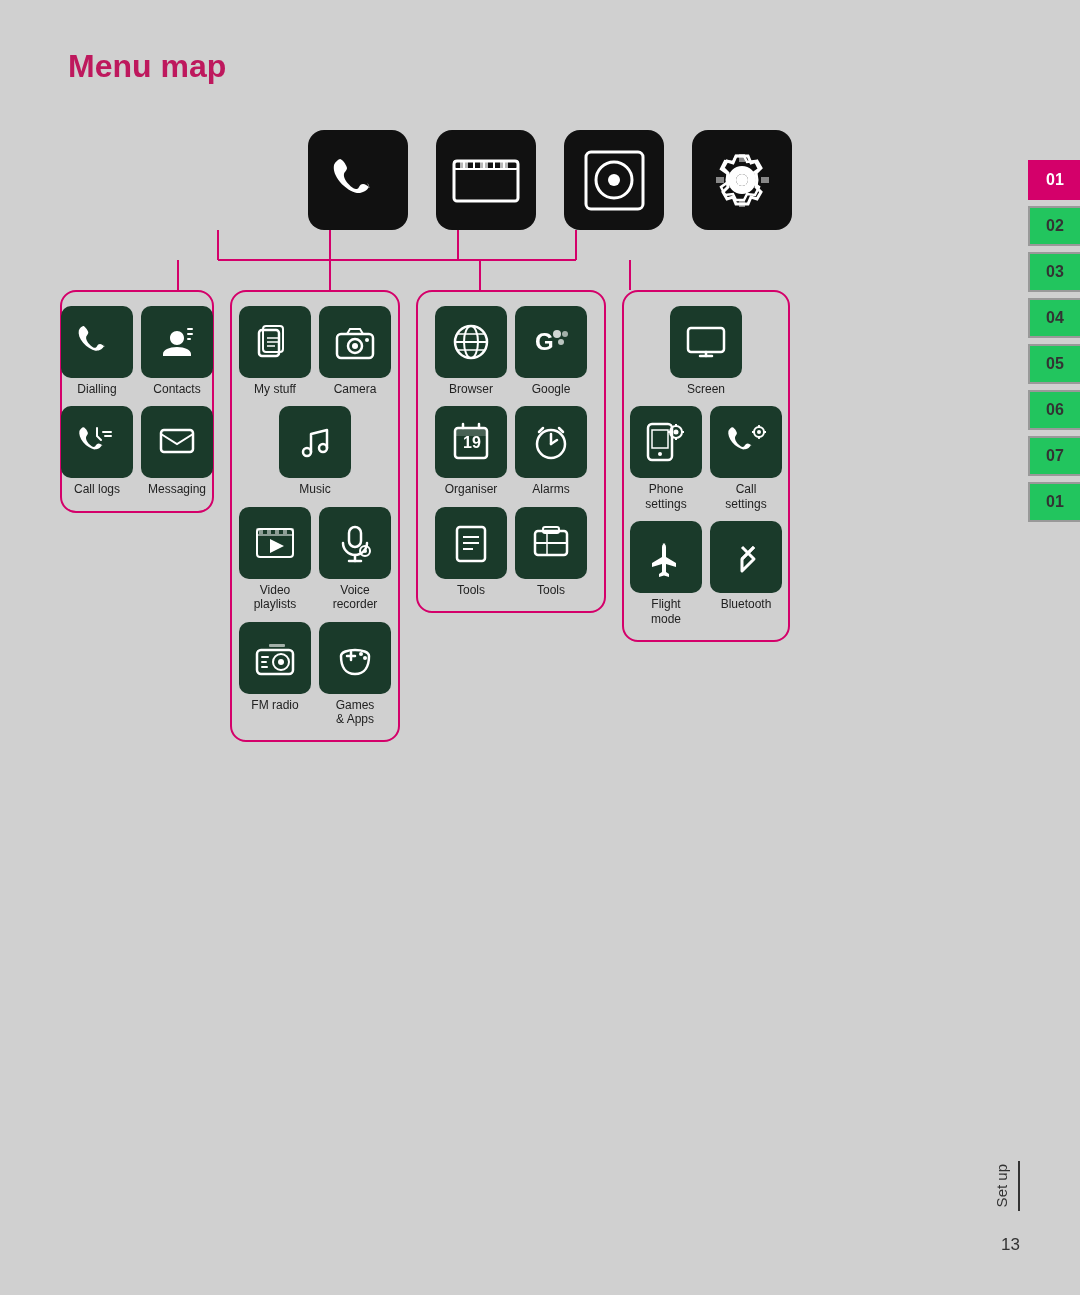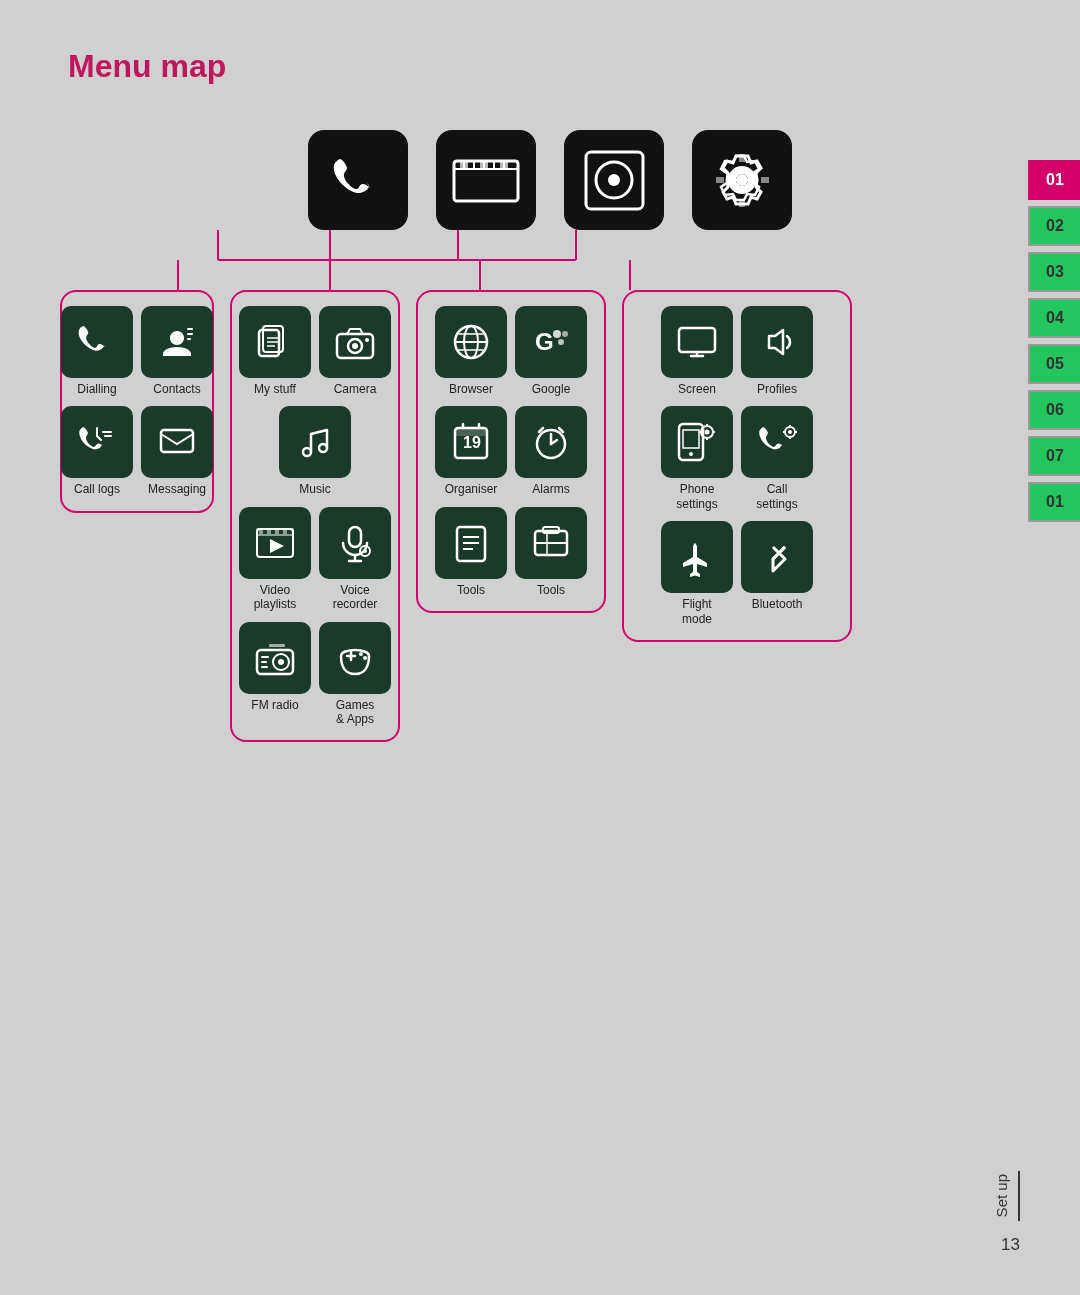--- a/index.html
+++ b/index.html
@@ -134,21 +134,21 @@
       display: flex;
       gap: 16px;
       align-items: flex-start;
       justify-content: flex-start;
     }
 
     
     .col1 { width: 154px; }
     .col2 { width: 170px; }
     .col3 { width: 190px; }
-    .col4 { width: 230px; }
+    .col4 { width: 168px; }
 
     .bottom-right-area {
       position: absolute;
       bottom: 40px;
       right: 60px;
       display: flex;
       flex-direction: column;
       align-items: flex-end;
     }
   </style>
@@ -166,21 +166,21 @@
   <div class="sidebar-num">06</div>
   <div class="sidebar-num">07</div>
   <div class="sidebar-num">01</div>
 </div>
 
 <div class="bottom-right-area">
   <div style="display:flex;align-items:center;gap:8px;">
     <span style="writing-mode:vertical-rl;font-size:15px;color:#333;transform:rotate(180deg);">Set up</span>
     <div style="width:2px;height:50px;background:#333;"></div>
   </div>
-  <span style="font-size:17px;color:#333;margin-top:14px;">13</span>
+  <span style="font-size:17px;color:#333;margin-top:24px;">13</span>
 </div>
 
 <div class="full-layout">
 
   <div class="top-row">
 
     <div class="menu-icon-box">
       <svg width="60" height="60" viewBox="0 0 60 60">
         <path d="M42 38c-2-2-5-4-7-4s-3 1-4 3c-1 2-2 2-3 2-3 0-8-5-10-8s-3-7-1-9c1-1 2-3 2-4s-2-5-4-7c-1-1-2-2-3-2s-5 3-6 6c-1 5 1 11 6 17s12 10 17 11c2 0 4 0 6-1 3-1 6-4 6-6 0-1-1-2-2-3z" fill="white"></path>
       </svg>
@@ -471,30 +471,20 @@
         <div class="icon-with-label">
           <div class="small-icon-box">
             <svg width="44" height="44" viewBox="0 0 44 44">
               <rect x="4" y="8" width="36" height="24" rx="3" fill="none" stroke="white" stroke-width="2.5"></rect>
               <line x1="16" y1="36" x2="28" y2="36" stroke="white" stroke-width="2.5" stroke-linecap="round"></line>
               <line x1="22" y1="32" x2="22" y2="36" stroke="white" stroke-width="2.5" stroke-linecap="round"></line>
             </svg>
           </div>
           <div class="icon-label">Screen</div>
         </div>
-        <div class="icon-with-label">
-          <div class="small-icon-box">
-            <svg width="44" height="44" viewBox="0 0 44 44">
-
-              <polygon points="14,16 14,28 20,28 28,34 28,10 20,16" fill="none" stroke="white" stroke-width="2.5" stroke-linejoin="round"></polygon>
-              <path d="M32 16c2 1.5 3 3.5 3 6s-1 4.5-3 6" fill="none" stroke="white" stroke-width="2.5" stroke-linecap="round"></path>
-            </svg>
-          </div>
-          <div class="icon-label">Profiles</div>
-        </div>
       </div>
       <div class="col-box-row">
         <div class="icon-with-label">
           <div class="small-icon-box">
             <svg width="44" height="44" viewBox="0 0 44 44">
               <rect x="4" y="4" width="24" height="36" rx="4" fill="none" stroke="white" stroke-width="2.5"></rect>
               <rect x="8" y="10" width="16" height="18" fill="none" stroke="white" stroke-width="1.5"></rect>
               <circle cx="16" cy="34" r="2" fill="white"></circle>
 
               <g transform="translate(32,12)">

